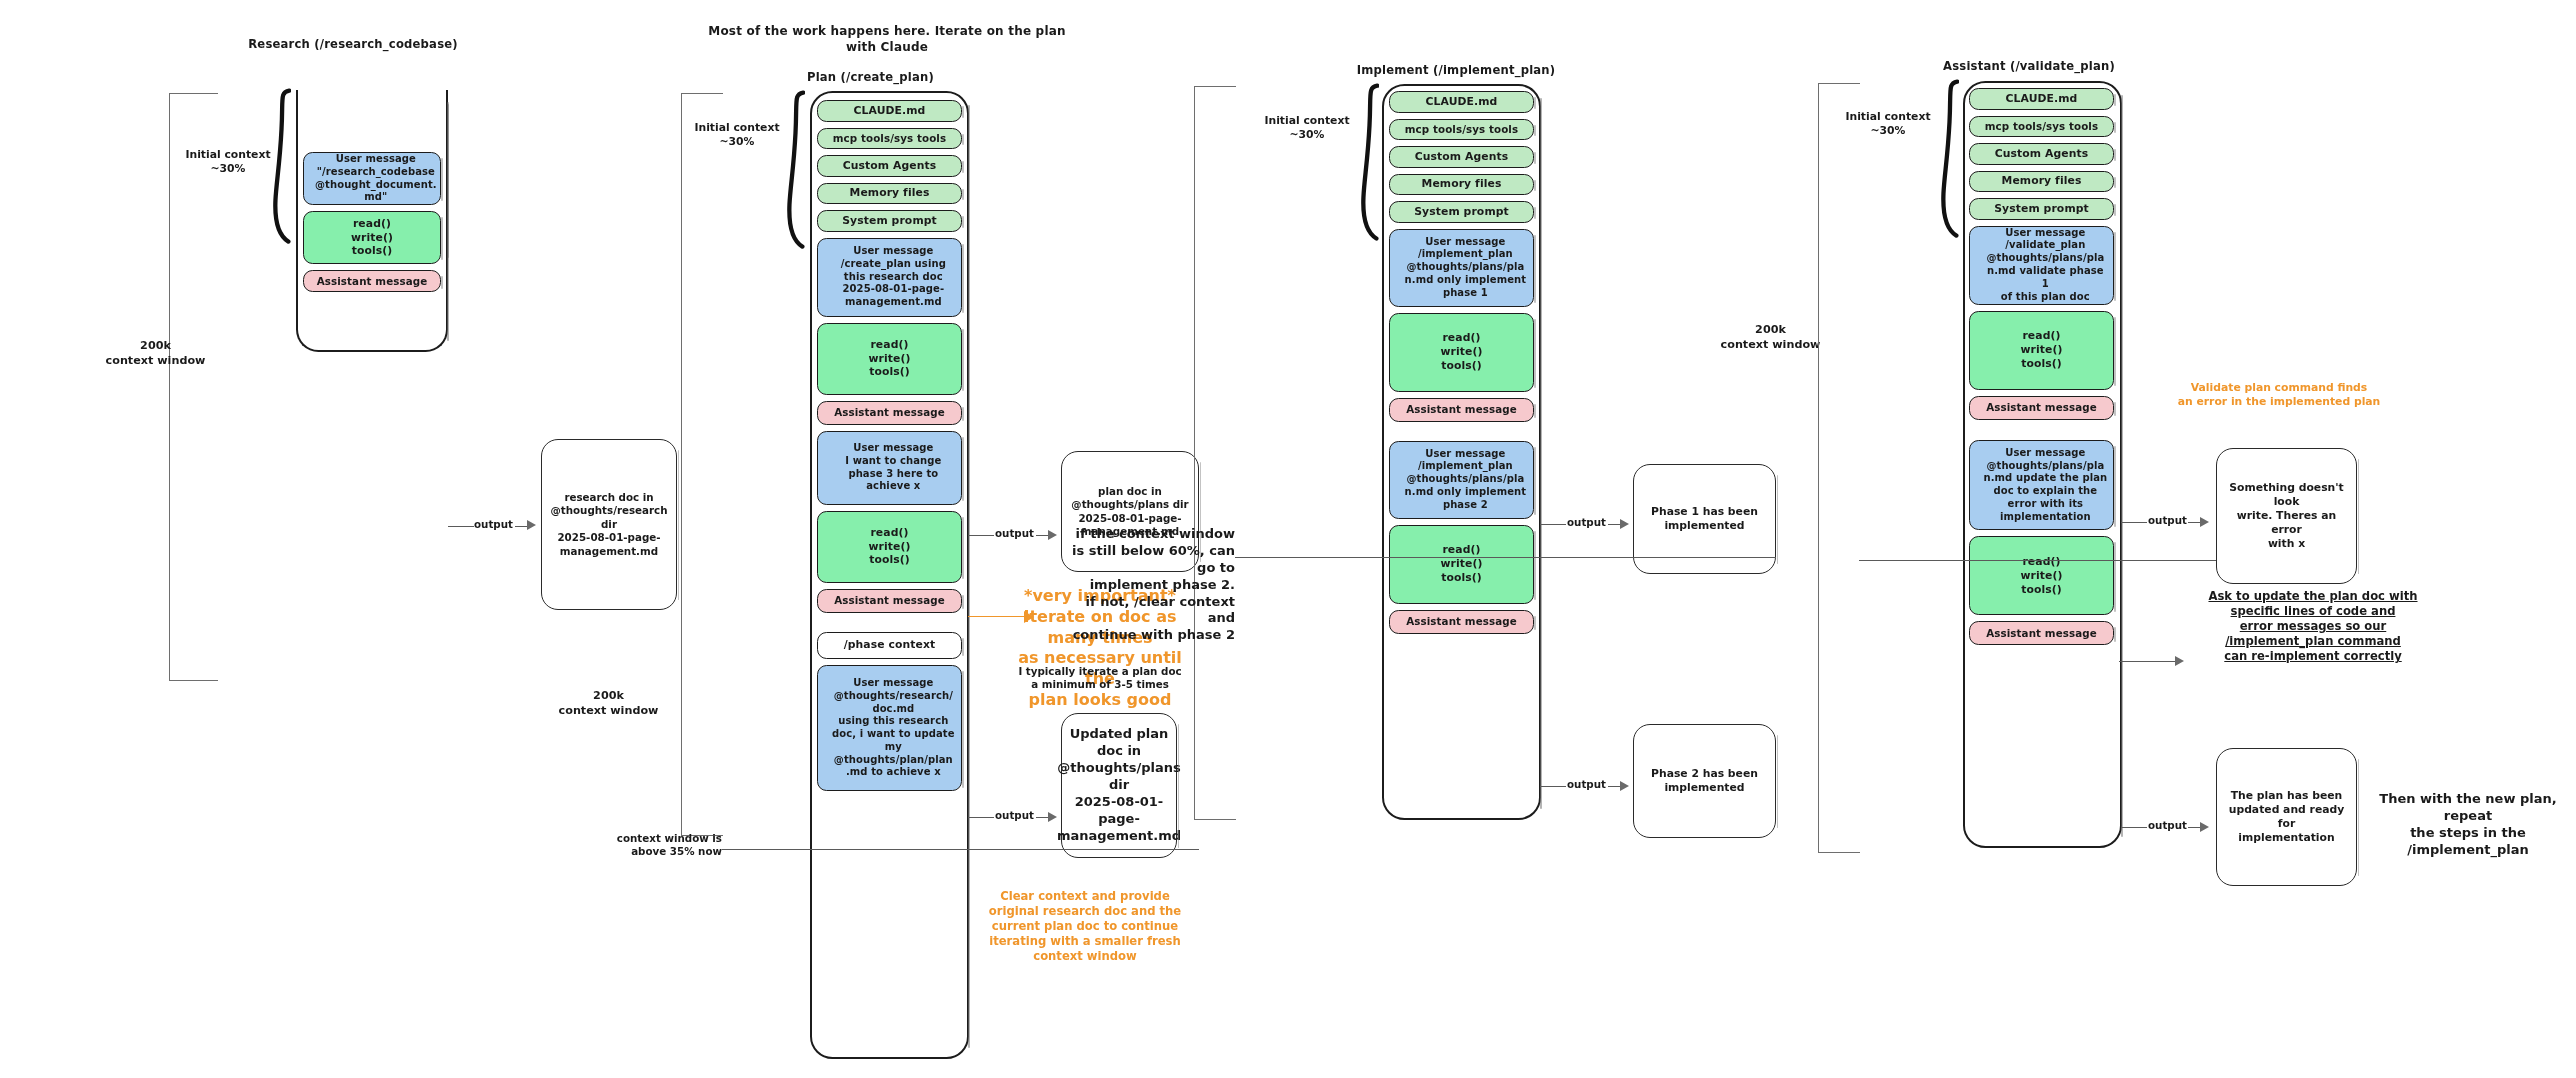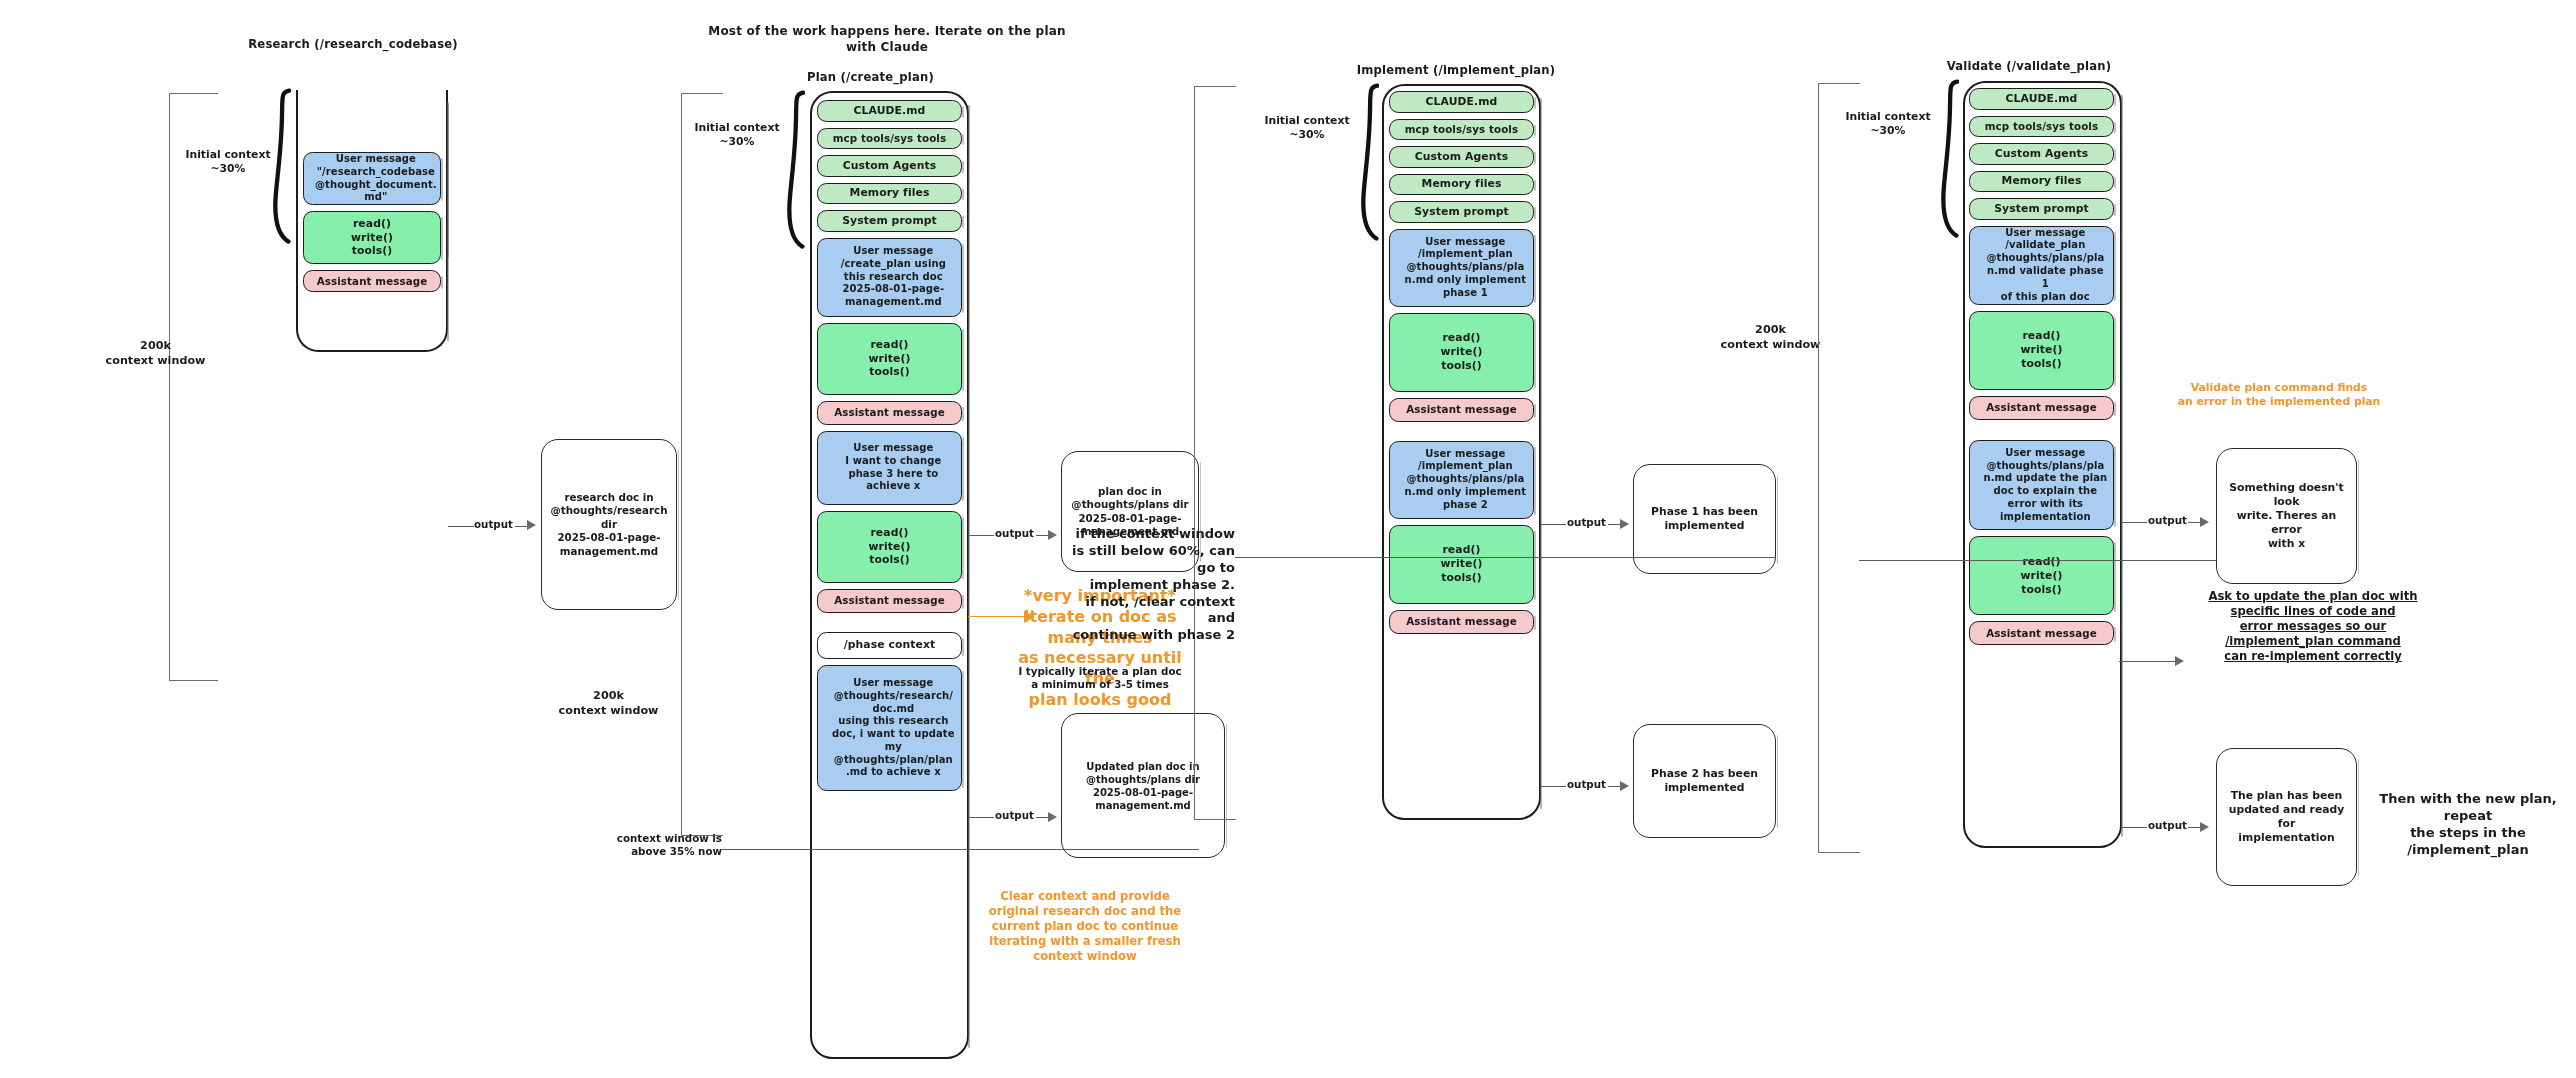--- a/index.html
+++ b/index.html
@@ -207,21 +207,21 @@
 many times
 as necessary until the
 plan looks good</div>
 <div class="lbl" style="left:1001px;top:665px;width:198px;font-size:10.3px;">I typically iterate a plan doc
 a minimum of 3-5 times</div>
 
 <div class="hline" style="left:968px;top:817px;width:26px;"></div>
 <div class="lbl" style="left:991px;top:809px;width:47px;font-size:10.3px;">output</div>
 <div class="hline" style="left:1036px;top:817px;width:13.8px;"></div>
 <div class="arrowhead thin" style="left:1048px;top:812px;"></div>
-<div class="doc" style="left:1061px;top:713px;width:164px;height:145px;font-size:10px;white-space:pre-line;">Updated plan doc in
+<div class="doc" style="left:1061px;top:713px;width:116px;height:145px;font-size:13px;white-space:pre-line;">Updated plan doc in
 @thoughts/plans dir
 2025-08-01-page-
 management.md</div>
 
 <div class="hline" style="left:722px;top:849px;width:477px;"></div>
 <div class="lbl left" style="left:582px;top:832px;width:140px;font-size:10.3px;">context window is
 above 35% now</div>
 
 <div class="lbl orange" style="left:972px;top:889px;width:226px;font-size:11.6px;">Clear context and provide
 original research doc and the
@@ -286,21 +286,21 @@
 if not, /clear context and
 continue with phase 2</div>
 
 <div class="hline" style="left:1540px;top:786px;width:26px;"></div>
 <div class="lbl" style="left:1563px;top:778px;width:47px;font-size:10.3px;">output</div>
 <div class="hline" style="left:1608px;top:786px;width:13.8px;"></div>
 <div class="arrowhead thin" style="left:1620px;top:781px;"></div>
 <div class="doc" style="left:1633px;top:724px;width:143px;height:114px;font-size:10.8px;white-space:pre-line;">Phase 2 has been
 implemented</div>
 
-<div class="lbl title" style="left:1904px;top:59px;width:250px;font-size:11.6px;">Validate (/validate_plan)</div>
+<div class="lbl title" style="left:1904px;top:59px;width:250px;font-size:11.6px;">Assistant (/validate_plan)</div>
 
 <div class="bigbracket" style="left:1818px;top:83px;width:41px;height:768px;"></div>
 
 <div class="curly" style="left:1940px;top:79px;width:19px;height:160px;">
   <svg width="19" height="160" viewBox="0 0 22 186">
     <path d="M20 3 C9 5, 13 12, 11 50 C9 90, 5 112, 4 133 C3 156, 6 174, 19 182" fill="none" stroke="#111" stroke-width="5" stroke-linecap="round"></path>
   </svg>
 </div>
 <div class="lbl" style="left:1832px;top:110px;width:112px;font-size:10.8px;">Initial context
 ~30%</div>

